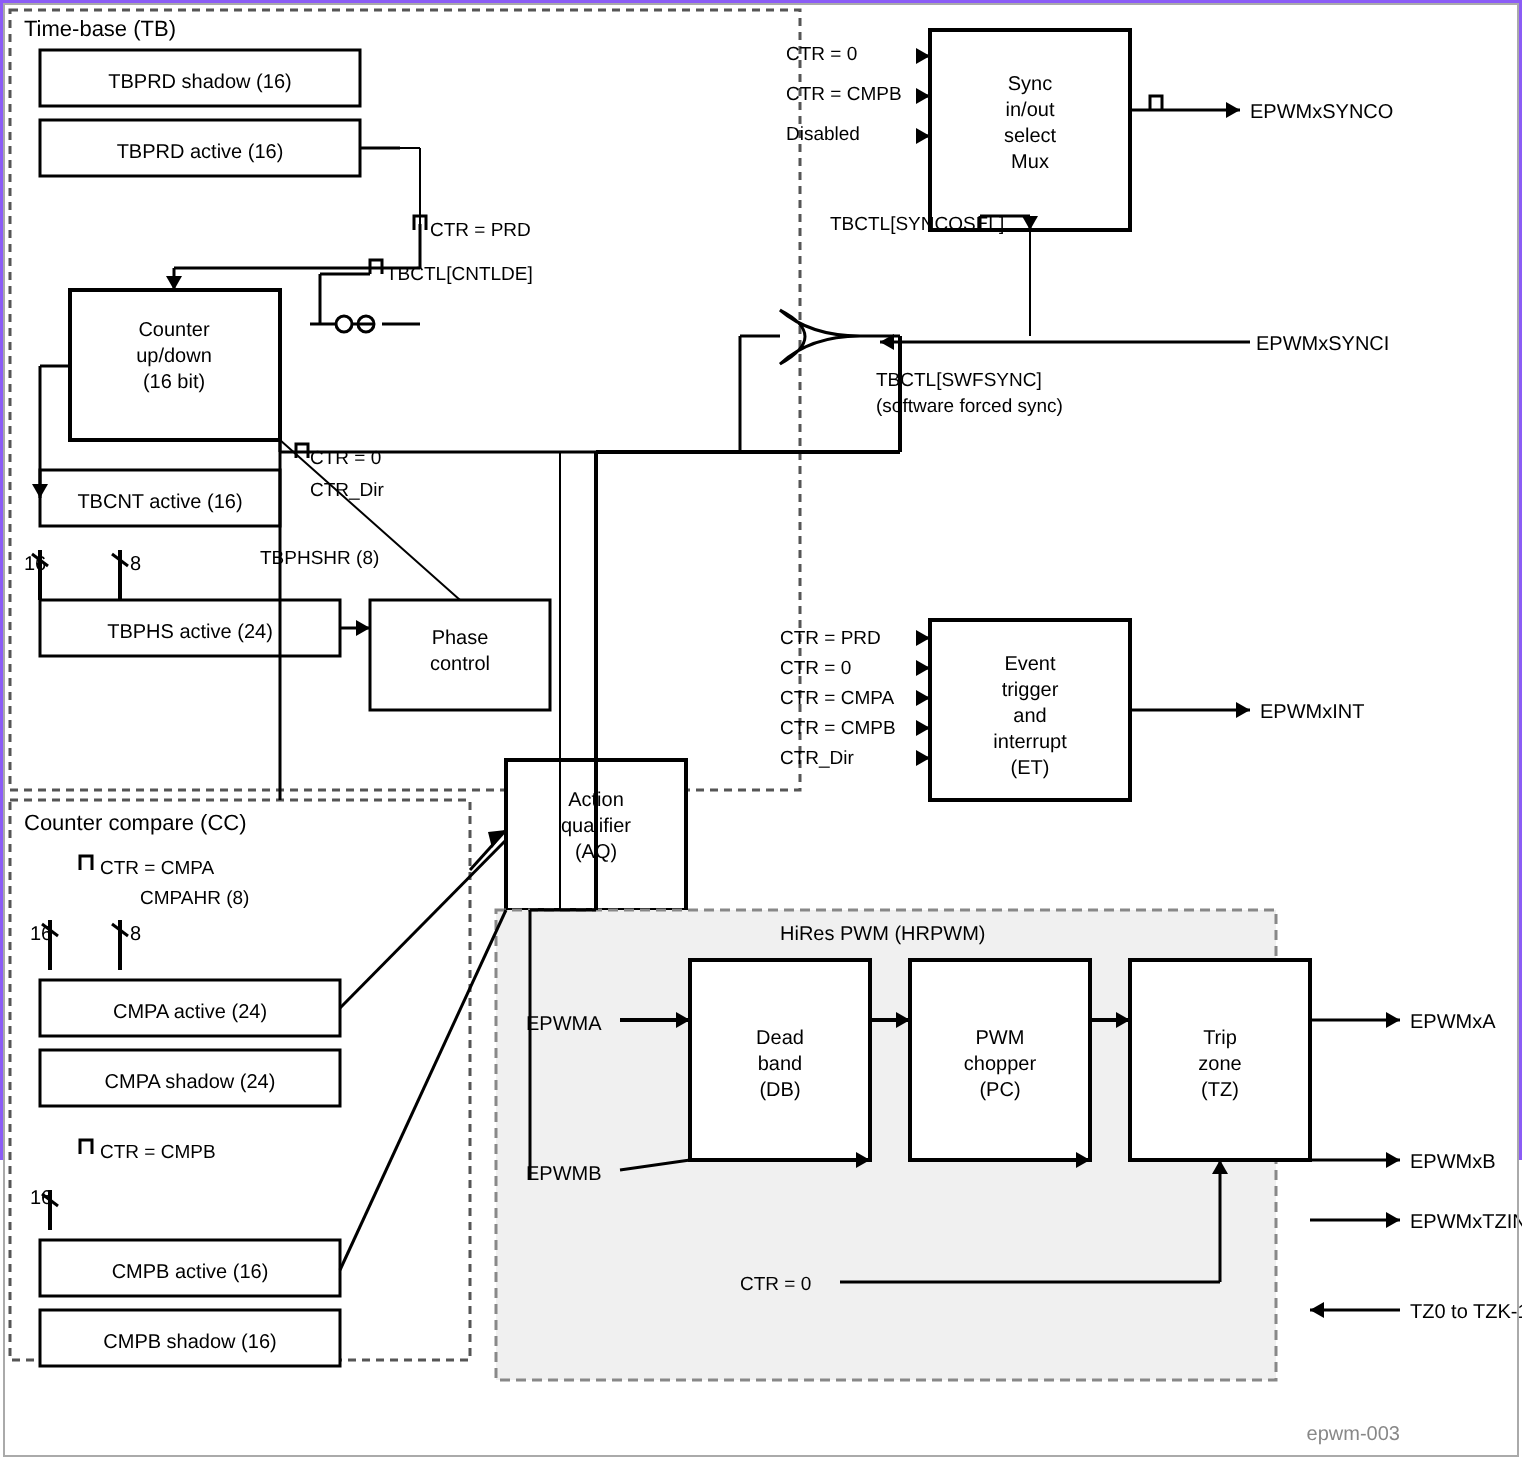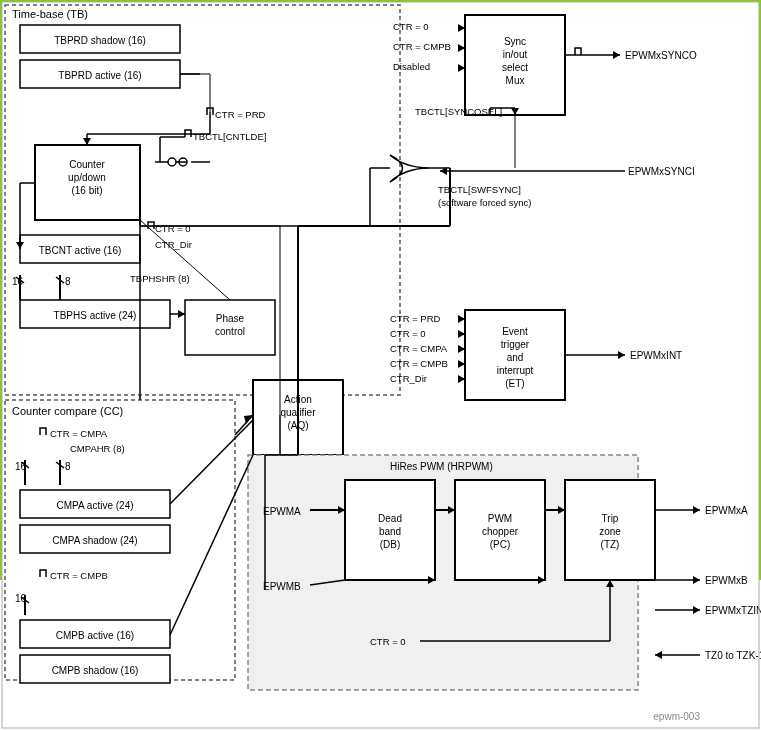--- a/index.html
+++ b/index.html
@@ -9,21 +9,21 @@
       font-size: 11px;
       width: 761px;
       height: 730px;
       overflow: hidden;
       position: relative;
     }
     .diagram-container {
       position: relative;
       width: 761px;
       height: 580px;
-      background: #84cc16;
+      background: #8b5cf6;
     }
     svg {
       position: absolute;
       top: 0; left: 0;
       width: 761px;
       height: 730px;
     }
   </style>
 </head>
 <body>

